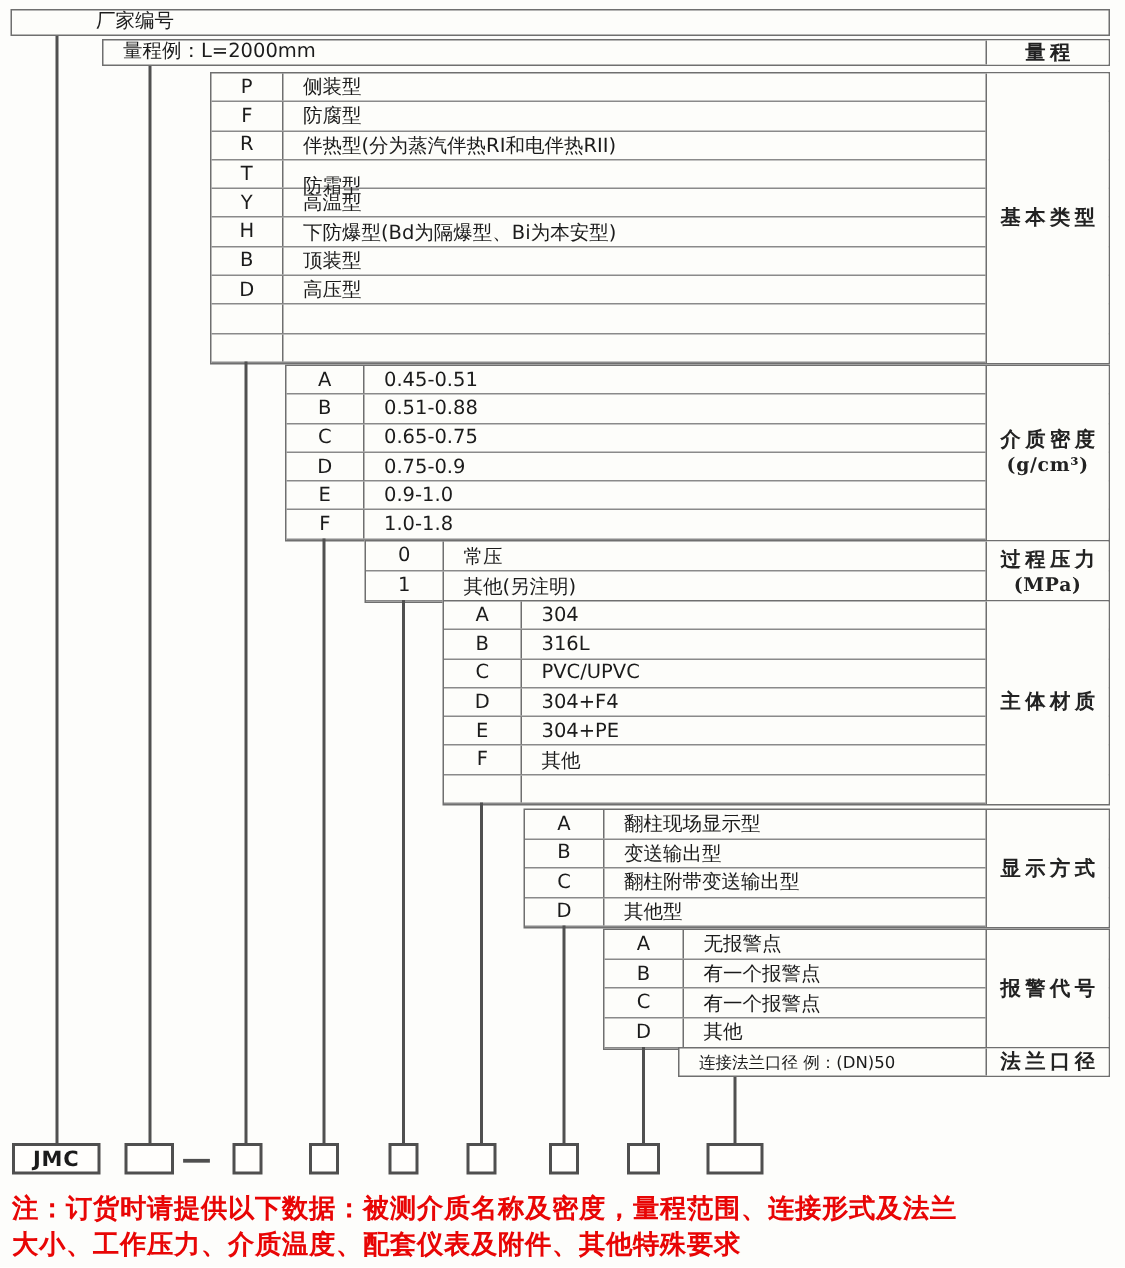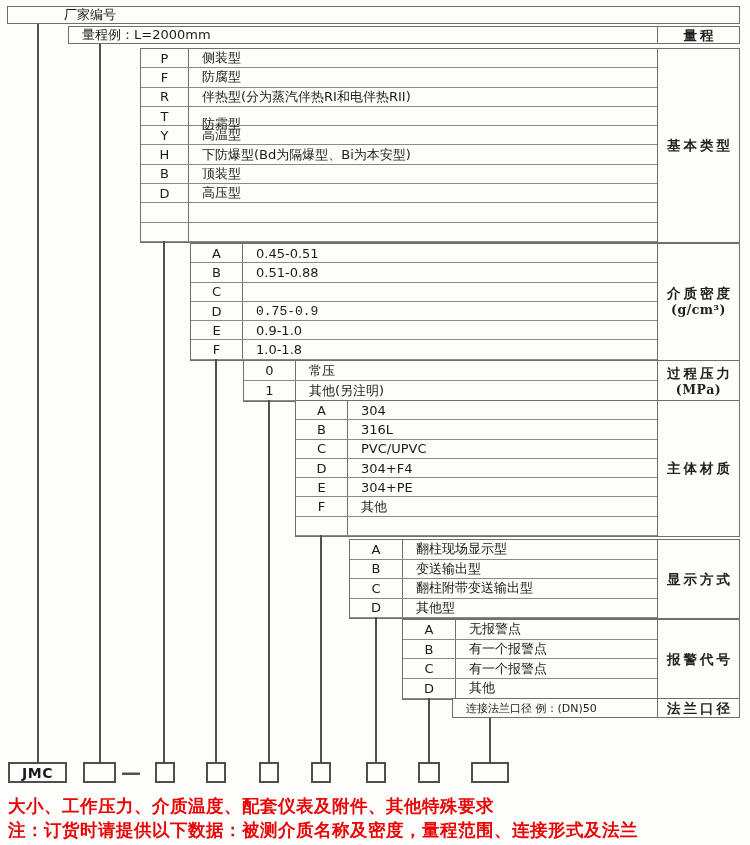--- a/index.html
+++ b/index.html
@@ -119,24 +119,25 @@
         <div class="g-row" style="height: 19.3px;">
           <span class="code-cell" style="width: 52px;">A</span>
           <span class="desc-cell" style="padding-right: 86px;">0.45-0.51</span>
         </div>
         <div class="g-row" style="height: 19.3px;">
           <span class="code-cell" style="width: 52px;">B</span>
           <span class="desc-cell" style="padding-right: 86px;">0.51-0.88</span>
         </div>
         <div class="g-row" style="height: 19.3px;">
           <span class="code-cell" style="width: 52px;">C</span>
+          <span class="desc-cell" style="padding-right: 86px;">0.65-0.75</span>
         </div>
         <div class="g-row" style="height: 19.3px;">
           <span class="code-cell" style="width: 52px;">D</span>
-          <span class="desc-cell" style="padding-right: 86px; font-family: Liberation Mono, monospace;">0.75-0.9</span>
+          <span class="desc-cell" style="padding-right: 86px;">0.75-0.9</span>
         </div>
         <div class="g-row" style="height: 19.3px;">
           <span class="code-cell" style="width: 52px;">E</span>
           <span class="desc-cell" style="padding-right: 86px;">0.9-1.0</span>
         </div>
         <div class="g-row" style="height: 19.3px;">
           <span class="code-cell" style="width: 52px;">F</span>
           <span class="desc-cell" style="padding-right: 86px;">1.0-1.8</span>
         </div>
         <div class="label-cell">
@@ -264,17 +265,17 @@
       <div class="bbox" style="left: 259px; top: 762px; width: 20px;"></div>
       <div class="bbox" style="left: 311px; top: 762px; width: 20px;"></div>
       <div class="bbox" style="left: 366px; top: 762px; width: 20px;"></div>
       <div class="bbox" style="left: 418px; top: 762px; width: 22px;"></div>
       <div class="bbox" style="left: 471px; top: 762px; width: 38px;"></div>
     </div>
 
   <span class="dash" style="left:116px;top:762px;width:30px;">—</span>
 
   <div class="note" style="color: rgb(232, 5, 5);">
+    <span>注：订货时请提供以下数据：被测介质名称及密度，量程范围、连接形式及法兰</span>
     <span>大小、工作压力、介质温度、配套仪表及附件、其他特殊要求</span>
-    <span>注：订货时请提供以下数据：被测介质名称及密度，量程范围、连接形式及法兰</span>
   </div>
 
 </div>
 
 </body></html>

